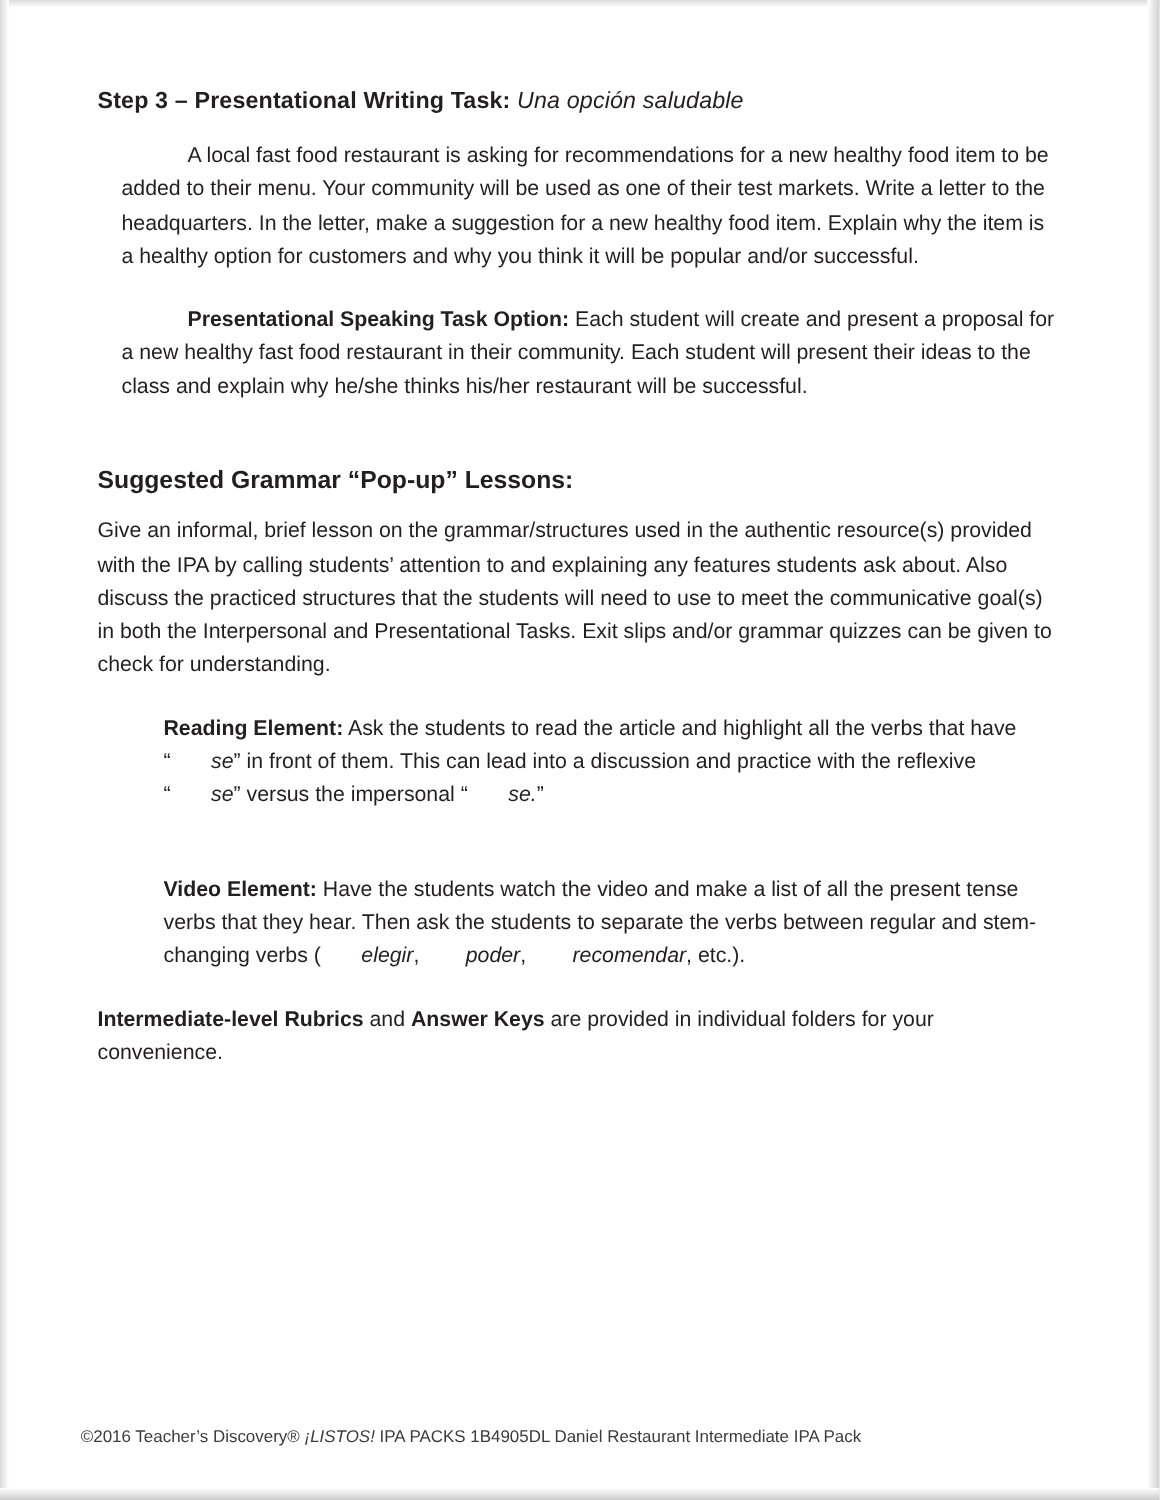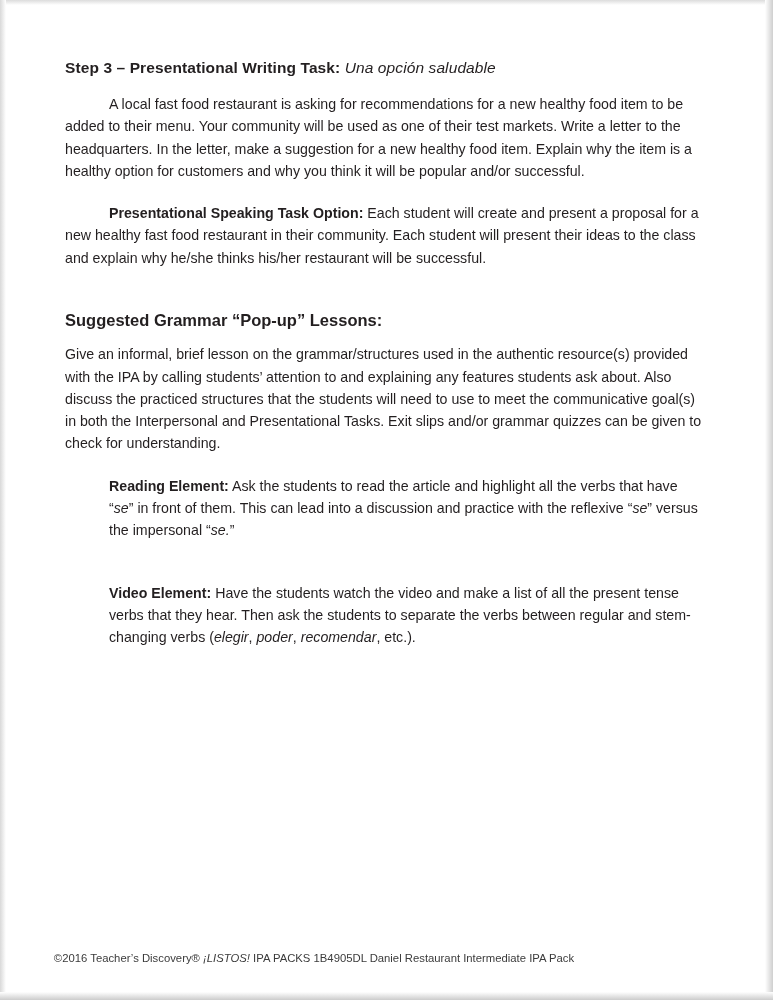--- a/index.html
+++ b/index.html
@@ -70,28 +70,29 @@
     font-weight: normal;
   }
   p {
     margin: 0;
     font-size: 14.2px;
     line-height: 1.57;
     text-align: left;
   }
   p.indent-first {
     text-indent: 44px;
+    margin-left: 16px;
   }
   p.block-indent {
     margin-left: 44px;
   }
   .gap-md { height: 20px; }
   .gap-xl { height: 40px; }
   strong { font-weight: bold; text-align: center; }
-  em { font-style: italic; }
+  em { font-style: italic; margin-left: 27px; }
   h2.grammar-heading {
     font-size: 16.5px;
     font-weight: bold;
     margin: 0 0 12px 0;
     line-height: 1.35;
   }
   .footer {
     position: absolute;
     left: 0;
     top: 952px;
@@ -133,17 +134,18 @@
 
     <div class="gap-md"></div>
 
 
     <div class="gap-md"></div>
 
     <p class="block-indent"><strong>Video Element:</strong><span> Have the students watch the video and make a list of all the present tense verbs that they hear. Then ask the students to separate the verbs between regular and stem-changing verbs (</span><em>elegir</em><span>, </span><em>poder</em><span>, </span><em>recomendar</em><span>, etc.).</span></p>
 
     <div class="gap-md"></div>
 
+    <p><strong>Intermediate-level Rubrics</strong><span> and </span><strong>Answer Keys</strong><span> are provided in individual folders for your convenience.</span></p>
 
   </div>
 
   <div class="footer"><span>©2016 Teacher’s Discovery®  </span><span class="ital">¡LISTOS!</span><span> IPA PACKS  1B4905DL Daniel Restaurant Intermediate IPA Pack</span></div>
 </div>
 
 </body></html>

